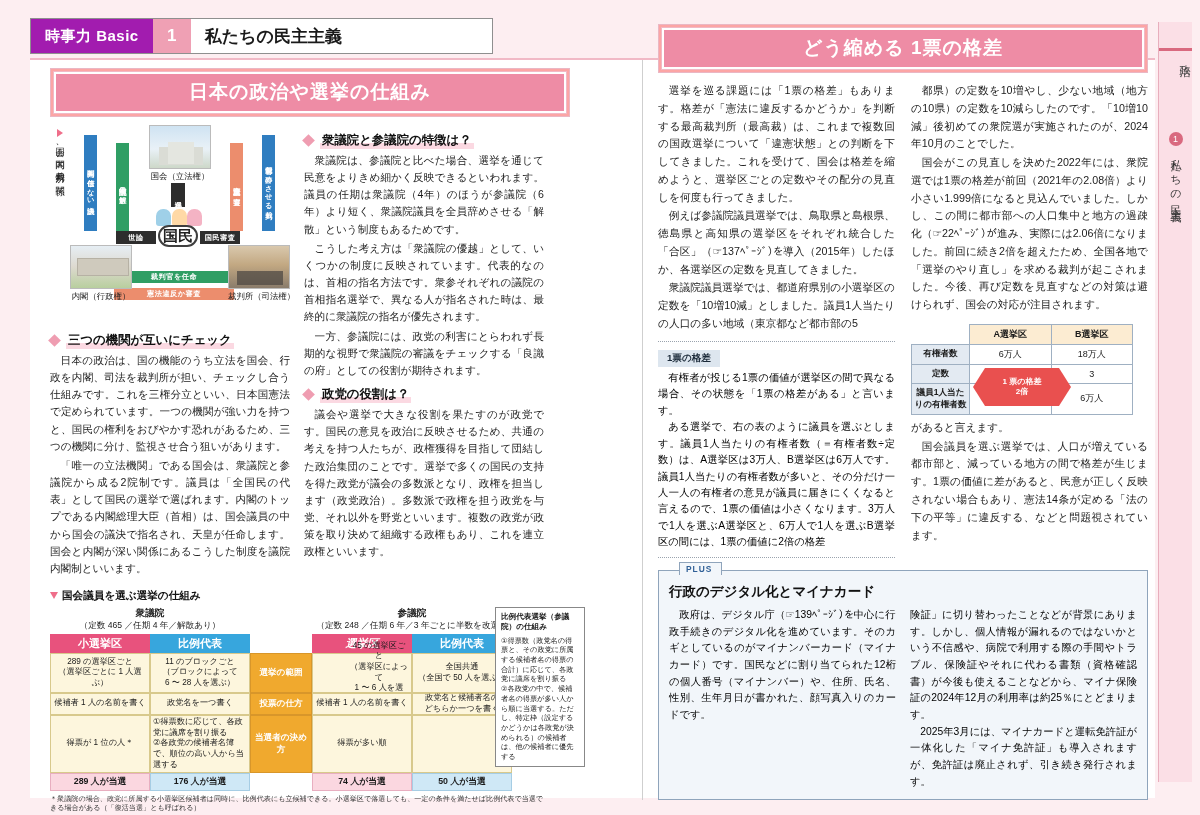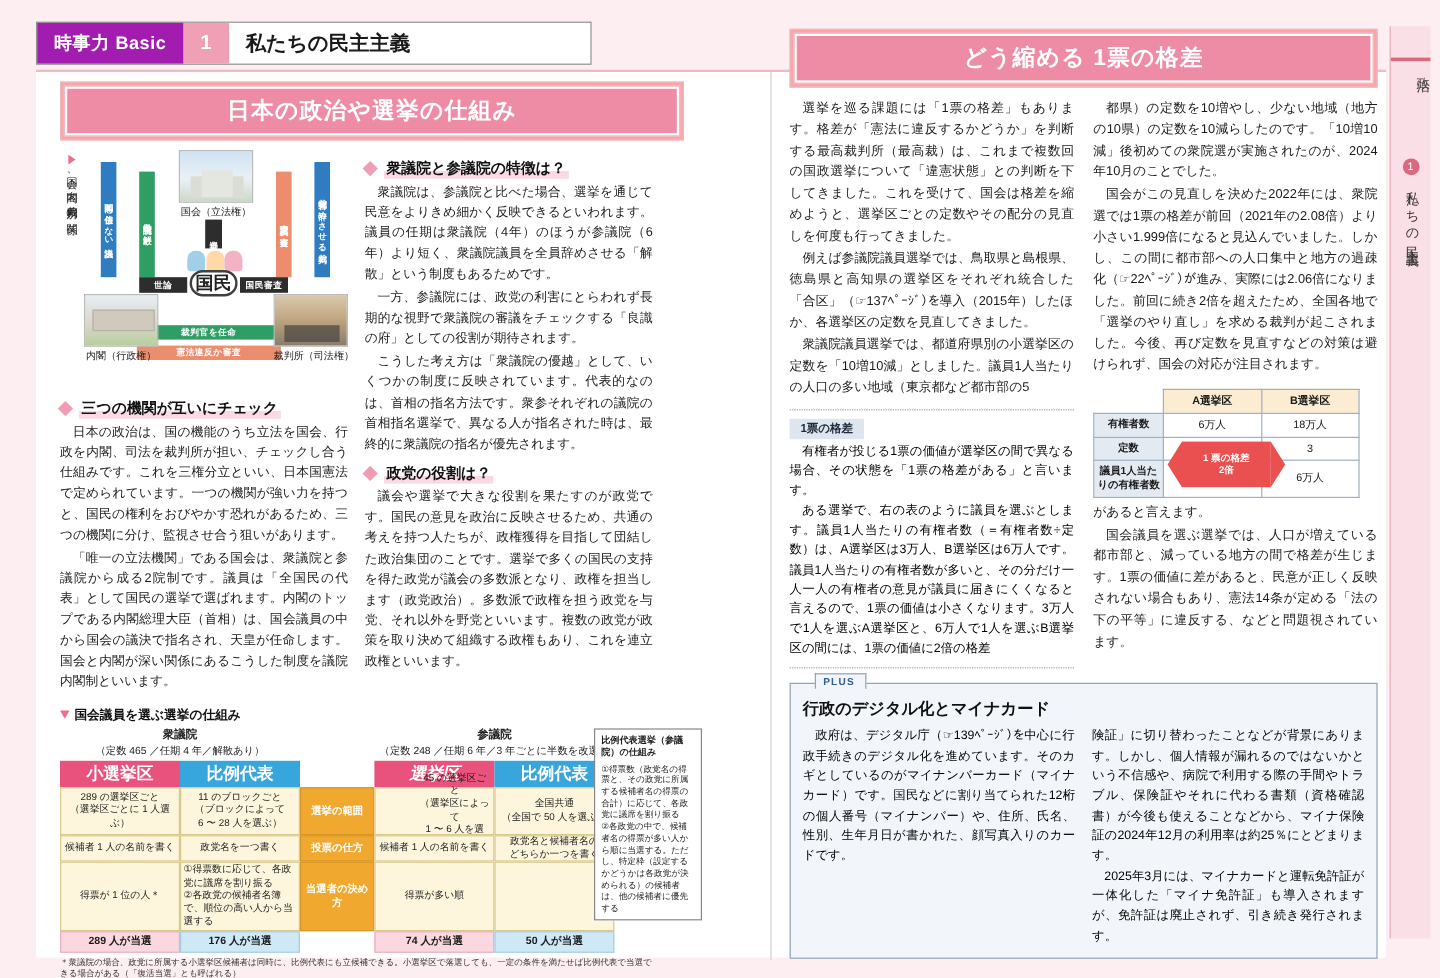--- a/index.html
+++ b/index.html
@@ -210,21 +210,21 @@
   }
   .tbl-title .tri {
     display: inline-block; width: 0; height: 0;
     border-top: 7px solid #ef6e8a; border-left: 4px solid transparent;
     border-right: 4px solid transparent; margin-right: 4px;
   }
   .etable-outer { position: relative; width: 500px; }
   .ehead { text-align: center; font-size: 8.6px; color: #222; line-height: 1.35; }
   .ehead .big { font-size: 9.6px; font-weight: bold; }
   .ecol-head {
-    color: #fff; font-size: 14px; font-weight: bold; text-align: center;
+    color: #fff; font-size: 11px; font-weight: bold; text-align: center;
     padding: 2px 0;
   }
   .hpink { background: #e8527d; }
   .hblue { background: #37a6dd; }
   .ecell {
     background: #fdf6dd; border: 1px solid #d8c98c;
     font-size: 8.2px; color: #1a1a1a; text-align: center;
     line-height: 1.3; padding: 3px 2px;
     display: flex; align-items: center; justify-content: center;
   }
@@ -381,22 +381,22 @@
           <p class="body">日本の政治は、国の機能のうち立法を国会、行政を内閣、司法を裁判所が担い、チェックし合う仕組みです。これを三権分立といい、日本国憲法で定められています。一つの機関が強い力を持つと、国民の権利をおびやかす恐れがあるため、三つの機関に分け、監視させ合う狙いがあります。</p>
           <p class="body">「唯一の立法機関」である国会は、衆議院と参議院から成る2院制です。議員は「全国民の代表」として国民の選挙で選ばれます。内閣のトップである内閣総理大臣（首相）は、国会議員の中から国会の議決で指名され、天皇が任命します。国会と内閣が深い関係にあるこうした制度を議院内閣制といいます。</p>
         </div>
 
         <div class="col">
           <h3 class="sub">
             <span class="dia"></span>
             <span class="txt">衆議院と参議院の特徴は？</span>
           </h3>
           <p class="body">衆議院は、参議院と比べた場合、選挙を通じて民意をよりきめ細かく反映できるといわれます。議員の任期は衆議院（4年）のほうが参議院（6年）より短く、衆議院議員を全員辞めさせる「解散」という制度もあるためです。</p>
+          <p class="body">こうした考え方は「衆議院の優越」として、いくつかの制度に反映されています。代表的なのは、首相の指名方法です。衆参それぞれの議院の首相指名選挙で、異なる人が指名された時は、最終的に衆議院の指名が優先されます。</p>
           <p class="body">一方、参議院には、政党の利害にとらわれず長期的な視野で衆議院の審議をチェックする「良識の府」としての役割が期待されます。</p>
-          <p class="body">こうした考え方は「衆議院の優越」として、いくつかの制度に反映されています。代表的なのは、首相の指名方法です。衆参それぞれの議院の首相指名選挙で、異なる人が指名された時は、最終的に衆議院の指名が優先されます。</p>
 
           <h3 class="sub">
             <span class="dia"></span>
             <span class="txt">政党の役割は？</span>
           </h3>
           <p class="body">議会や選挙で大きな役割を果たすのが政党です。国民の意見を政治に反映させるため、共通の考えを持つ人たちが、政権獲得を目指して団結した政治集団のことです。選挙で多くの国民の支持を得た政党が議会の多数派となり、政権を担当します（政党政治）。多数派で政権を担う政党を与党、それ以外を野党といいます。複数の政党が政策を取り決めて組織する政権もあり、これを連立政権といいます。</p>
         </div>
       </div>
 
       <div class="tbl-title">

